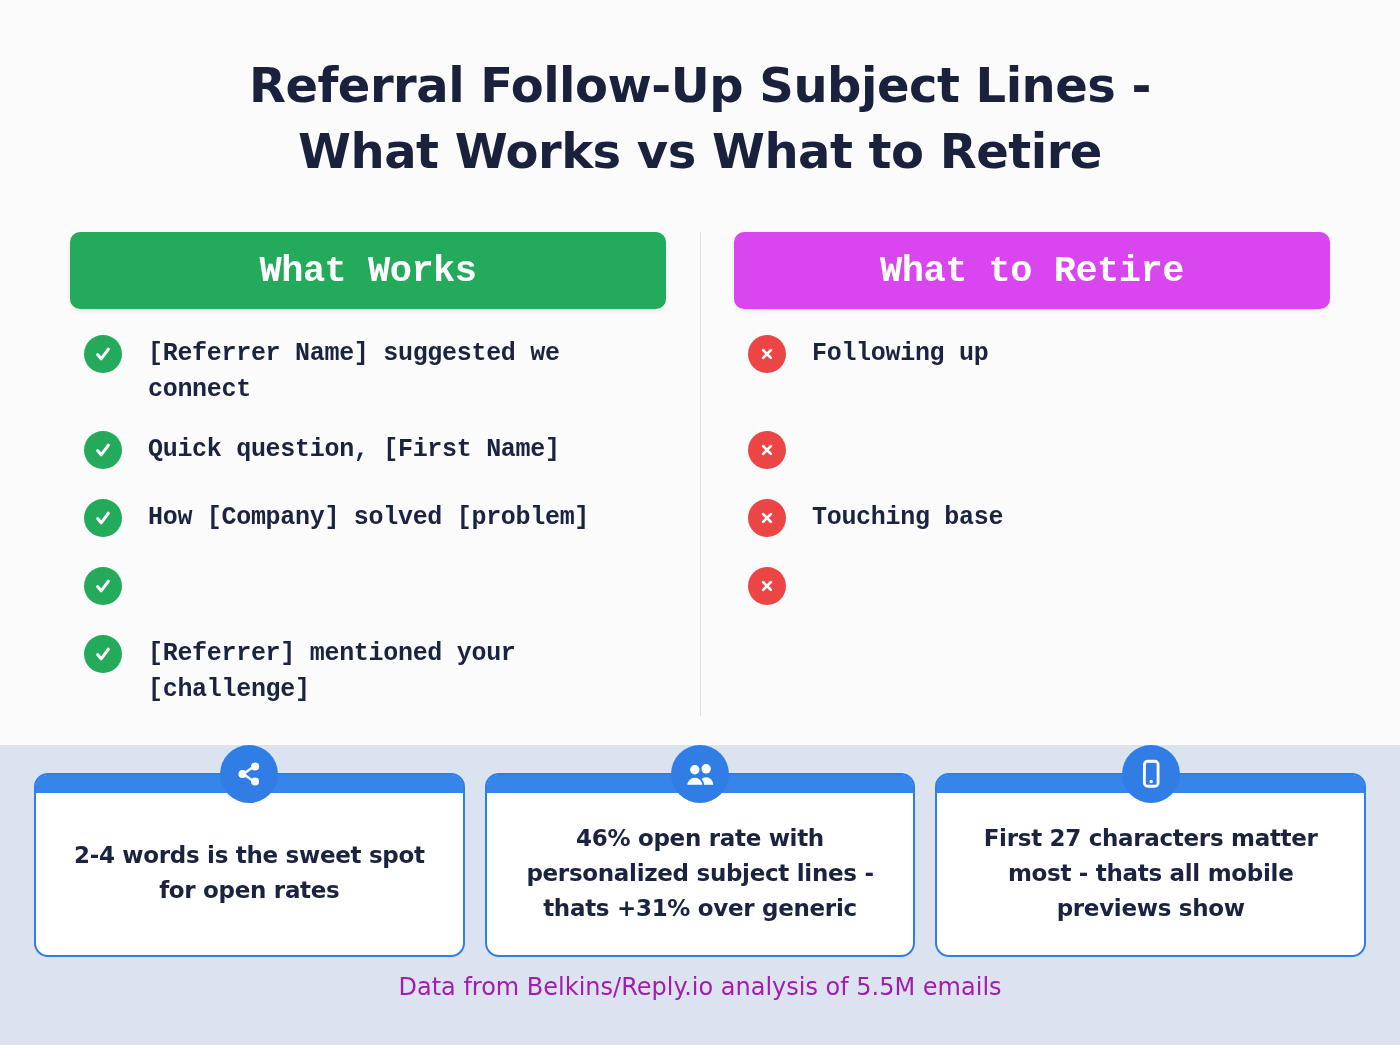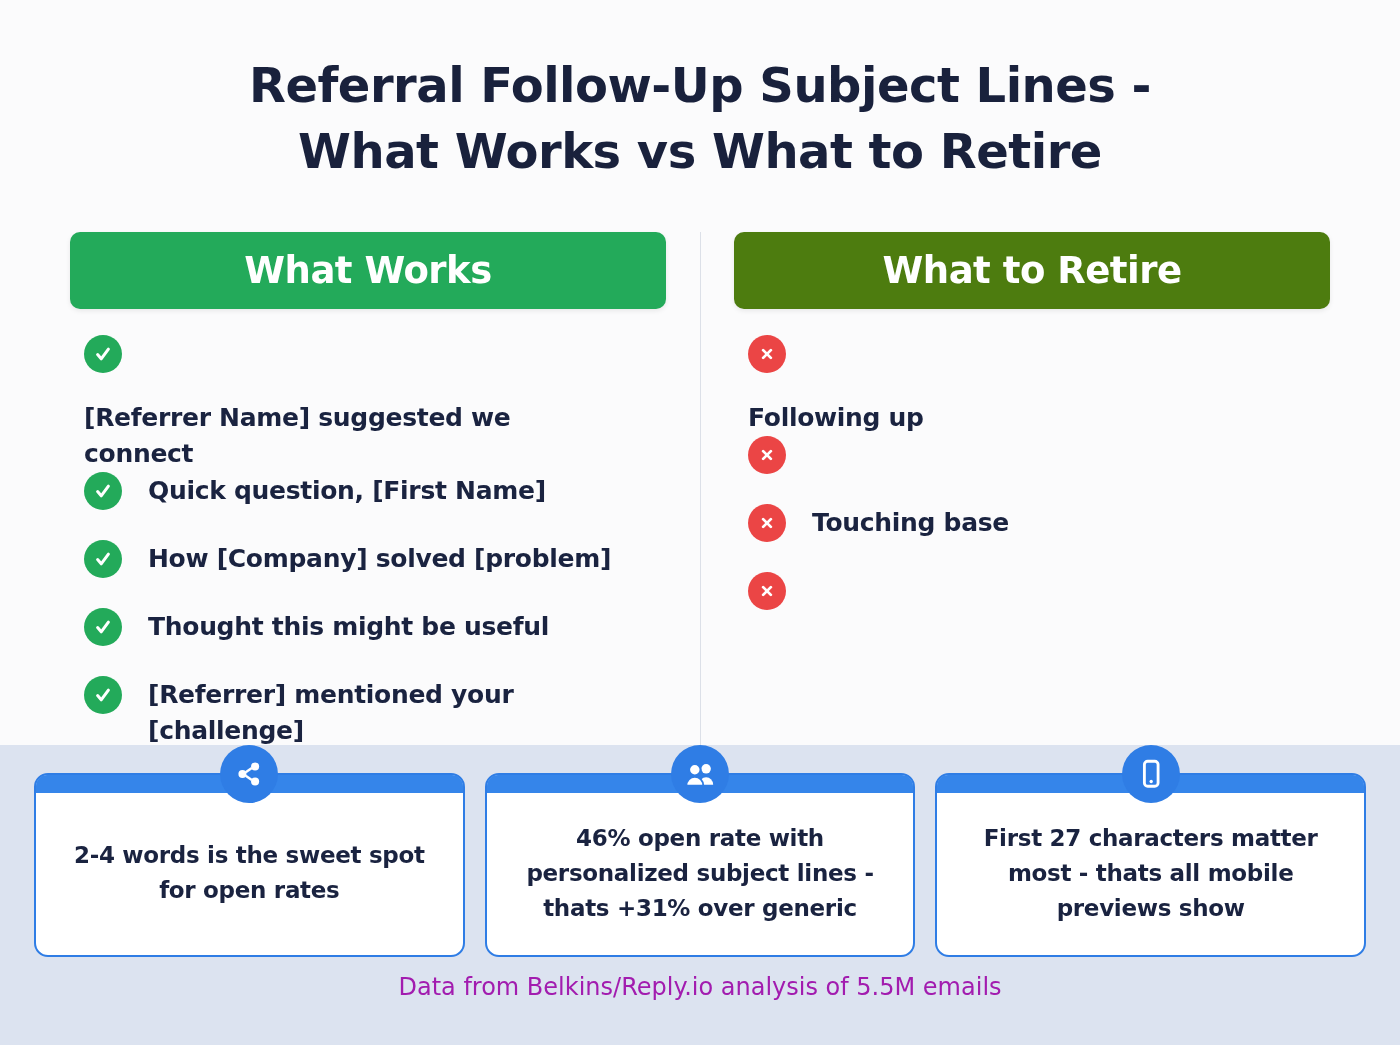--- a/index.html
+++ b/index.html
@@ -16,45 +16,45 @@
   .title {
     margin: 0; padding-top: 44px;
     text-align: center; color: #19213C;
     font-size: 48px; font-weight: bold; line-height: 66px;
     letter-spacing: -0.5px;
   }
 
   .columns {
     position: relative;
     display: flex; gap: 68px;
-    padding: 0 70px; margin-top: 48px;
+    padding: 0 70px; margin-top: 48px; font-family: Liberation Mono, monospace;
   }
   .columns::before {
     content: ""; position: absolute;
     left: 50%; top: 0; bottom: -8px;
     width: 1px; background: #DCE0E8;
   }
   .col { flex: 1; min-width: 0; }
 
   .col-header {
     height: 77px; border-radius: 10px;
     display: flex; align-items: center; justify-content: center;
     color: #FFFFFF; font-size: 37px; font-weight: bold;
     letter-spacing: -0.5px;
     box-shadow: 0 2px 5px rgba(0,0,0,0.08);
   }
   .col-header.green { background: #23AA5A; }
-  .col-header.red   { background: #4d7c0f; }
+  .col-header.red   { background: #d946ef; }
 
   .list { padding: 26px 0 0 14px; }
   .item {
     display: flex; align-items: flex-start; gap: 26px;
     min-height: 68px;
   }
-  .list div.item:nth-of-type(1) { min-height: 96px; flex-direction: column; }
+  .list div.item:nth-of-type(1) { min-height: 96px; }
   .badge {
     flex: 0 0 38px; width: 38px; height: 38px; margin-top: 0;
     border-radius: 50%;
     display: flex; align-items: center; justify-content: center;
   }
   .badge.green-badge { background: #23AA5A; }
   .badge.red-badge   { background: #EB4545; }
   .item .text {
     color: #1A2340; font-size: 25px; font-weight: bold;
     line-height: 36px; max-width: 500px; letter-spacing: -0.3px;
@@ -140,21 +140,20 @@
               </span>
               <span class="text">How [Company] solved [problem]</span>
             </div>
 
             <div class="item">
               <span class="badge green-badge">
                 <svg width="24" height="24" viewBox="0 0 40 40" aria-hidden="true">
                   <polyline points="11,21 17,28 29,12" fill="none" stroke="#FFFFFF" stroke-width="5" stroke-linecap="round" stroke-linejoin="round"></polyline>
                 </svg>
               </span>
-              <span class="text">Thought this might be useful</span>
             </div>
 
             <div class="item">
               <span class="badge green-badge">
                 <svg width="24" height="24" viewBox="0 0 40 40" aria-hidden="true">
                   <polyline points="11,21 17,28 29,12" fill="none" stroke="#FFFFFF" stroke-width="5" stroke-linecap="round" stroke-linejoin="round"></polyline>
                 </svg>
               </span>
               <span class="text">[Referrer] mentioned your [challenge]</span>
             </div>

